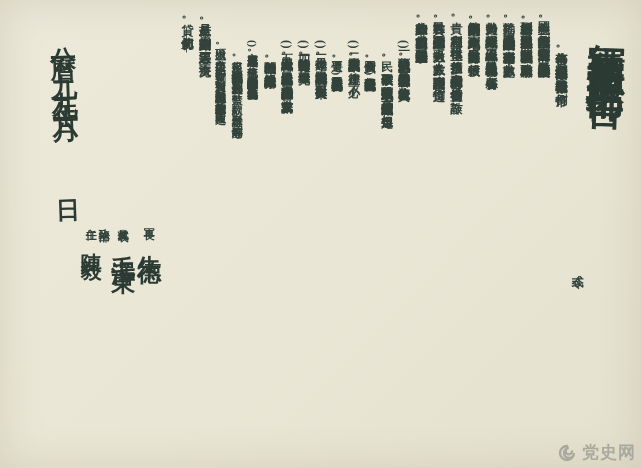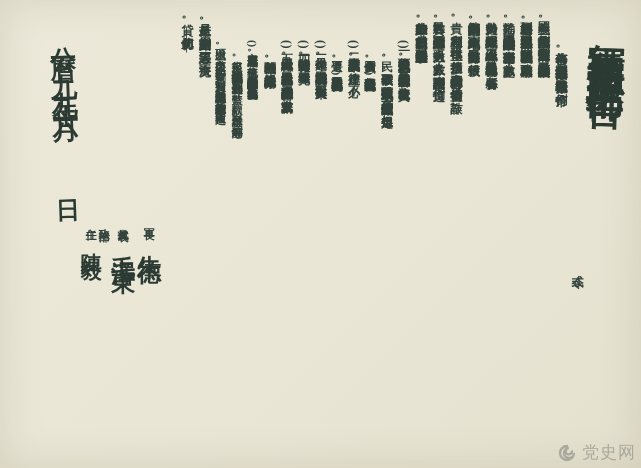--- a/index.html
+++ b/index.html
@@ -54,21 +54,21 @@
     color:var(--ink-dark);
     transform:rotate(-2deg);transform-origin:50% 0;
   }
   .date-col .date-main{font-size:26px;letter-spacing:9px;}
   .date-col .date-day{font-size:24px;margin-top:70px;}
 
   .watermark{
     position:absolute;right:5px;bottom:4px;
     display:flex;align-items:center;gap:4px;
     color:var(--wm);opacity:.92;
-    font-weight:400;font-size:17px;letter-spacing:1px;
+    font-weight:700;font-size:17px;letter-spacing:1px;
     writing-mode:horizontal-tb;
   }
   .watermark svg{display:block;}
 </style>
 </head>
 <body>
 
 <div id="paper" style="--ink: #33433c; --ink-dark: #2b3b34; --wm: #a6a59b;">
   <div id="flow">
 

